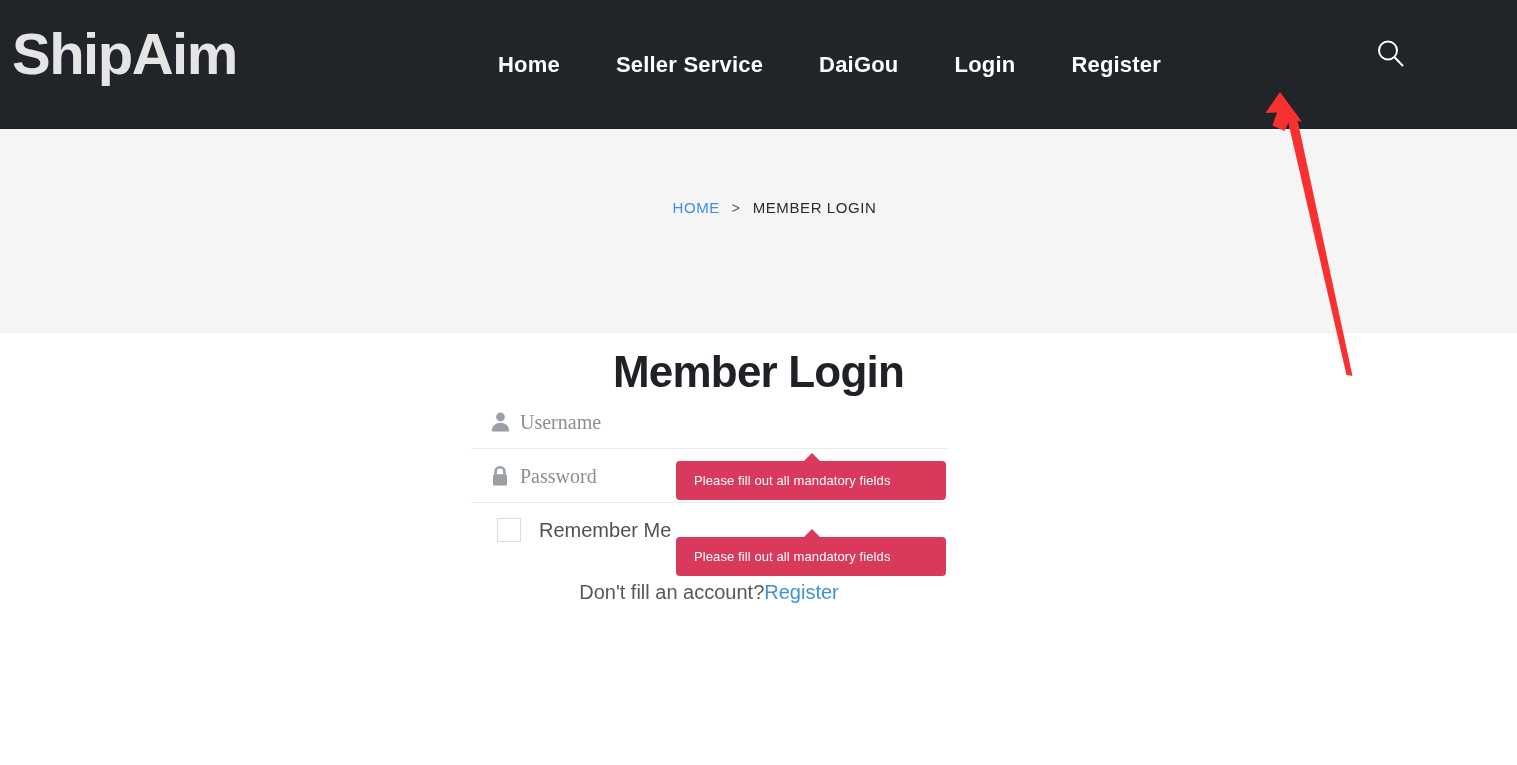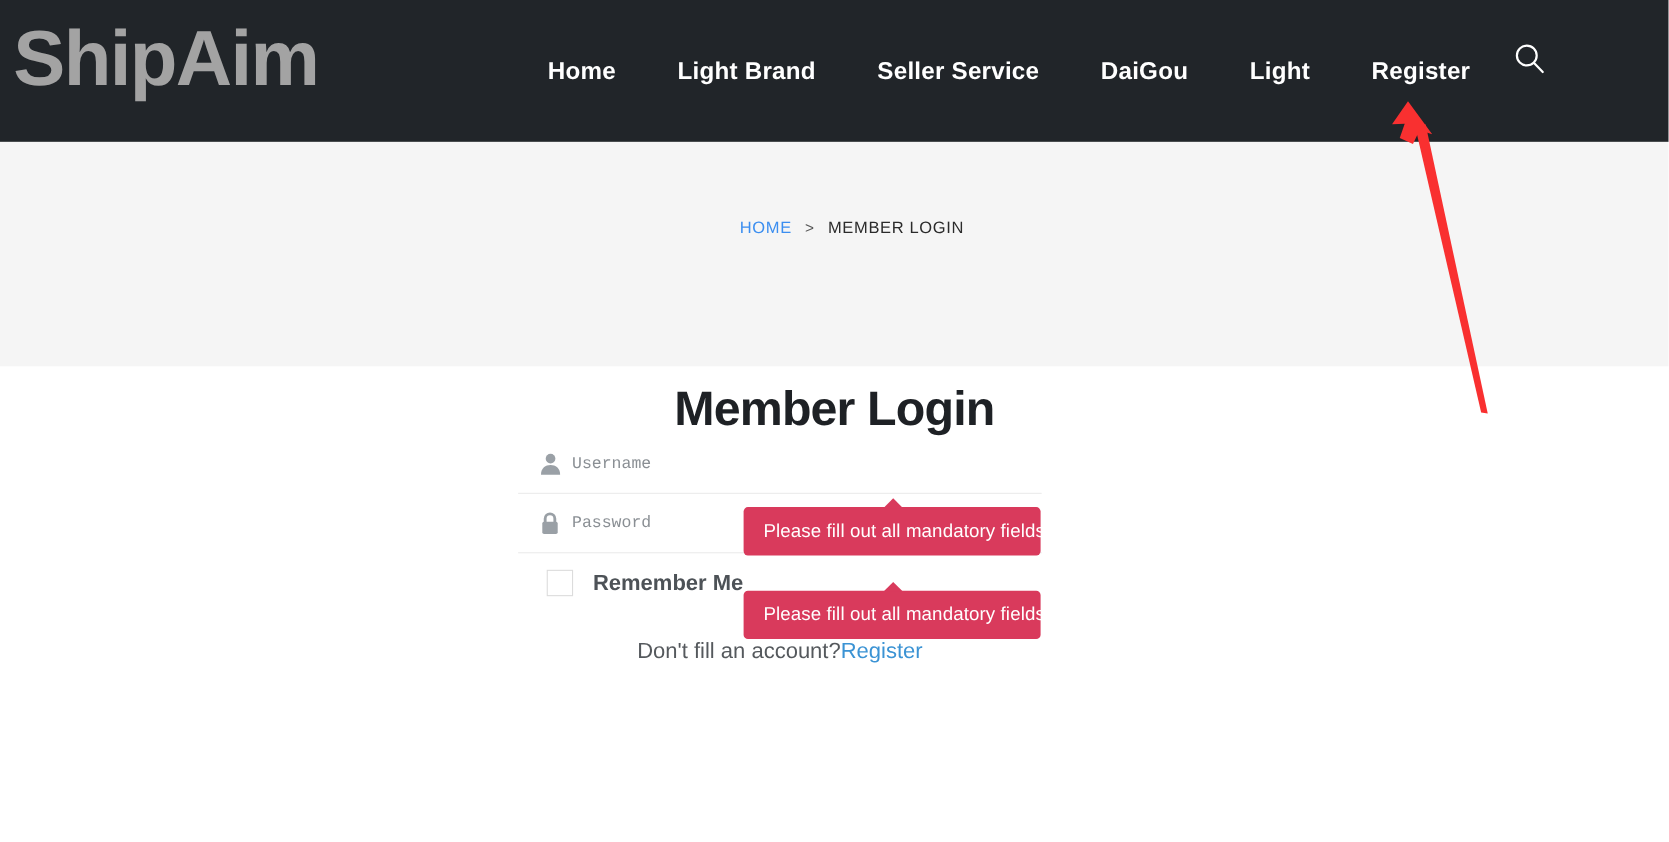--- a/index.html
+++ b/index.html
@@ -16,23 +16,23 @@
   .page { position: relative; width: 1517px; height: 765px; background:#fff; }
 
   
   .site-header {
     position: absolute; left: 0; top: 0;
     width: 1517px; height: 129px;
     background: #212529;
   }
   .brand-logo {
     position: absolute; left: 12px; top: 14px;
-    color: #a3a3a3;
+    color: #e5e5e5;
     font-family: "Liberation Sans", sans-serif;
-    font-size: 71px;
+    font-size: 58px;
     font-weight: 700;
     letter-spacing: -1.5px;
     line-height: 80px;
     white-space: nowrap;
     cursor: pointer;
   }
 
   .main-nav {
     position: absolute;
     left: 470px; top: 0;
@@ -118,22 +118,22 @@
     left: 18px;
     top: 50%;
     transform: translateY(-50%);
     width: 22px; height: 22px;
     display: flex; align-items: center; justify-content: center;
   }
   .field-input {
     border: 0;
     outline: none;
     background: transparent;
-    font-family: Liberation Mono, monospace;
-    font-size: 15px;
+    font-family: Liberation Serif, serif;
+    font-size: 20px;
     color: #8b5cf6;
     padding: 0 0 0 49px;
     width: 100%;
     height: 52px;
     line-height: 52px;
   }
   .field-input::placeholder { color: #8a8f94; opacity: 1; }
 
   .eye-toggle {
     position: absolute;
@@ -157,21 +157,20 @@
     background: #fff;
     cursor: pointer;
     flex: 0 0 auto;
   }
   .remember-label {
     font-size: 20px;
     color: #4d5257;
     margin-left: 18px;
     cursor: pointer;
     white-space: nowrap;
-    font-weight: bold;
   }
 
   .login-button {
     display: block;
     margin-top: 38px;
     width: 452px;
     height: 57px;
     border: 2px solid #29ABE2;
     border-radius: 30px;
     background: #ffffff;
@@ -196,21 +195,21 @@
     color: #3b93d4;
     text-decoration: none;
     cursor: pointer;
   }
 
   
   .tooltip {
     position: absolute;
     background: #d93a5c;
     color: #ffffff;
-    font-size: 17px;
+    font-size: 13px;
     font-weight: 500;
     letter-spacing: 0.1px;
     border-radius: 4px;
     padding: 12px 18px;
     white-space: nowrap;
     z-index: 20;
   }
   .tooltip::after {
     content: "";
     position: absolute;
@@ -236,24 +235,23 @@
 <body>
 
 <div class="page">
 
   <header class="site-header">
 
     <a class="brand-logo">ShipAim</a>
 
     <nav class="main-nav">
       <a class="nav-link">Home</a>
-      <a class="nav-link">Light Brand</a>
       <a class="nav-link">Seller Service</a>
       <a class="nav-link">DaiGou</a>
-      <a class="nav-link">Light</a>
+      <a class="nav-link">Login</a>
       <a class="nav-link">Register</a>
     </nav>
 
     <div class="nav-search">
       <svg width="33" height="33" viewBox="0 0 33 33" fill="none" aria-hidden="true">
         <circle cx="14" cy="13.5" r="9" stroke="#ffffff" stroke-width="2"></circle>
         <line x1="20.6" y1="20.2" x2="28.5" y2="28.5" stroke="#ffffff" stroke-width="2" stroke-linecap="round"></line>
       </svg>
     </div>
   </header>

